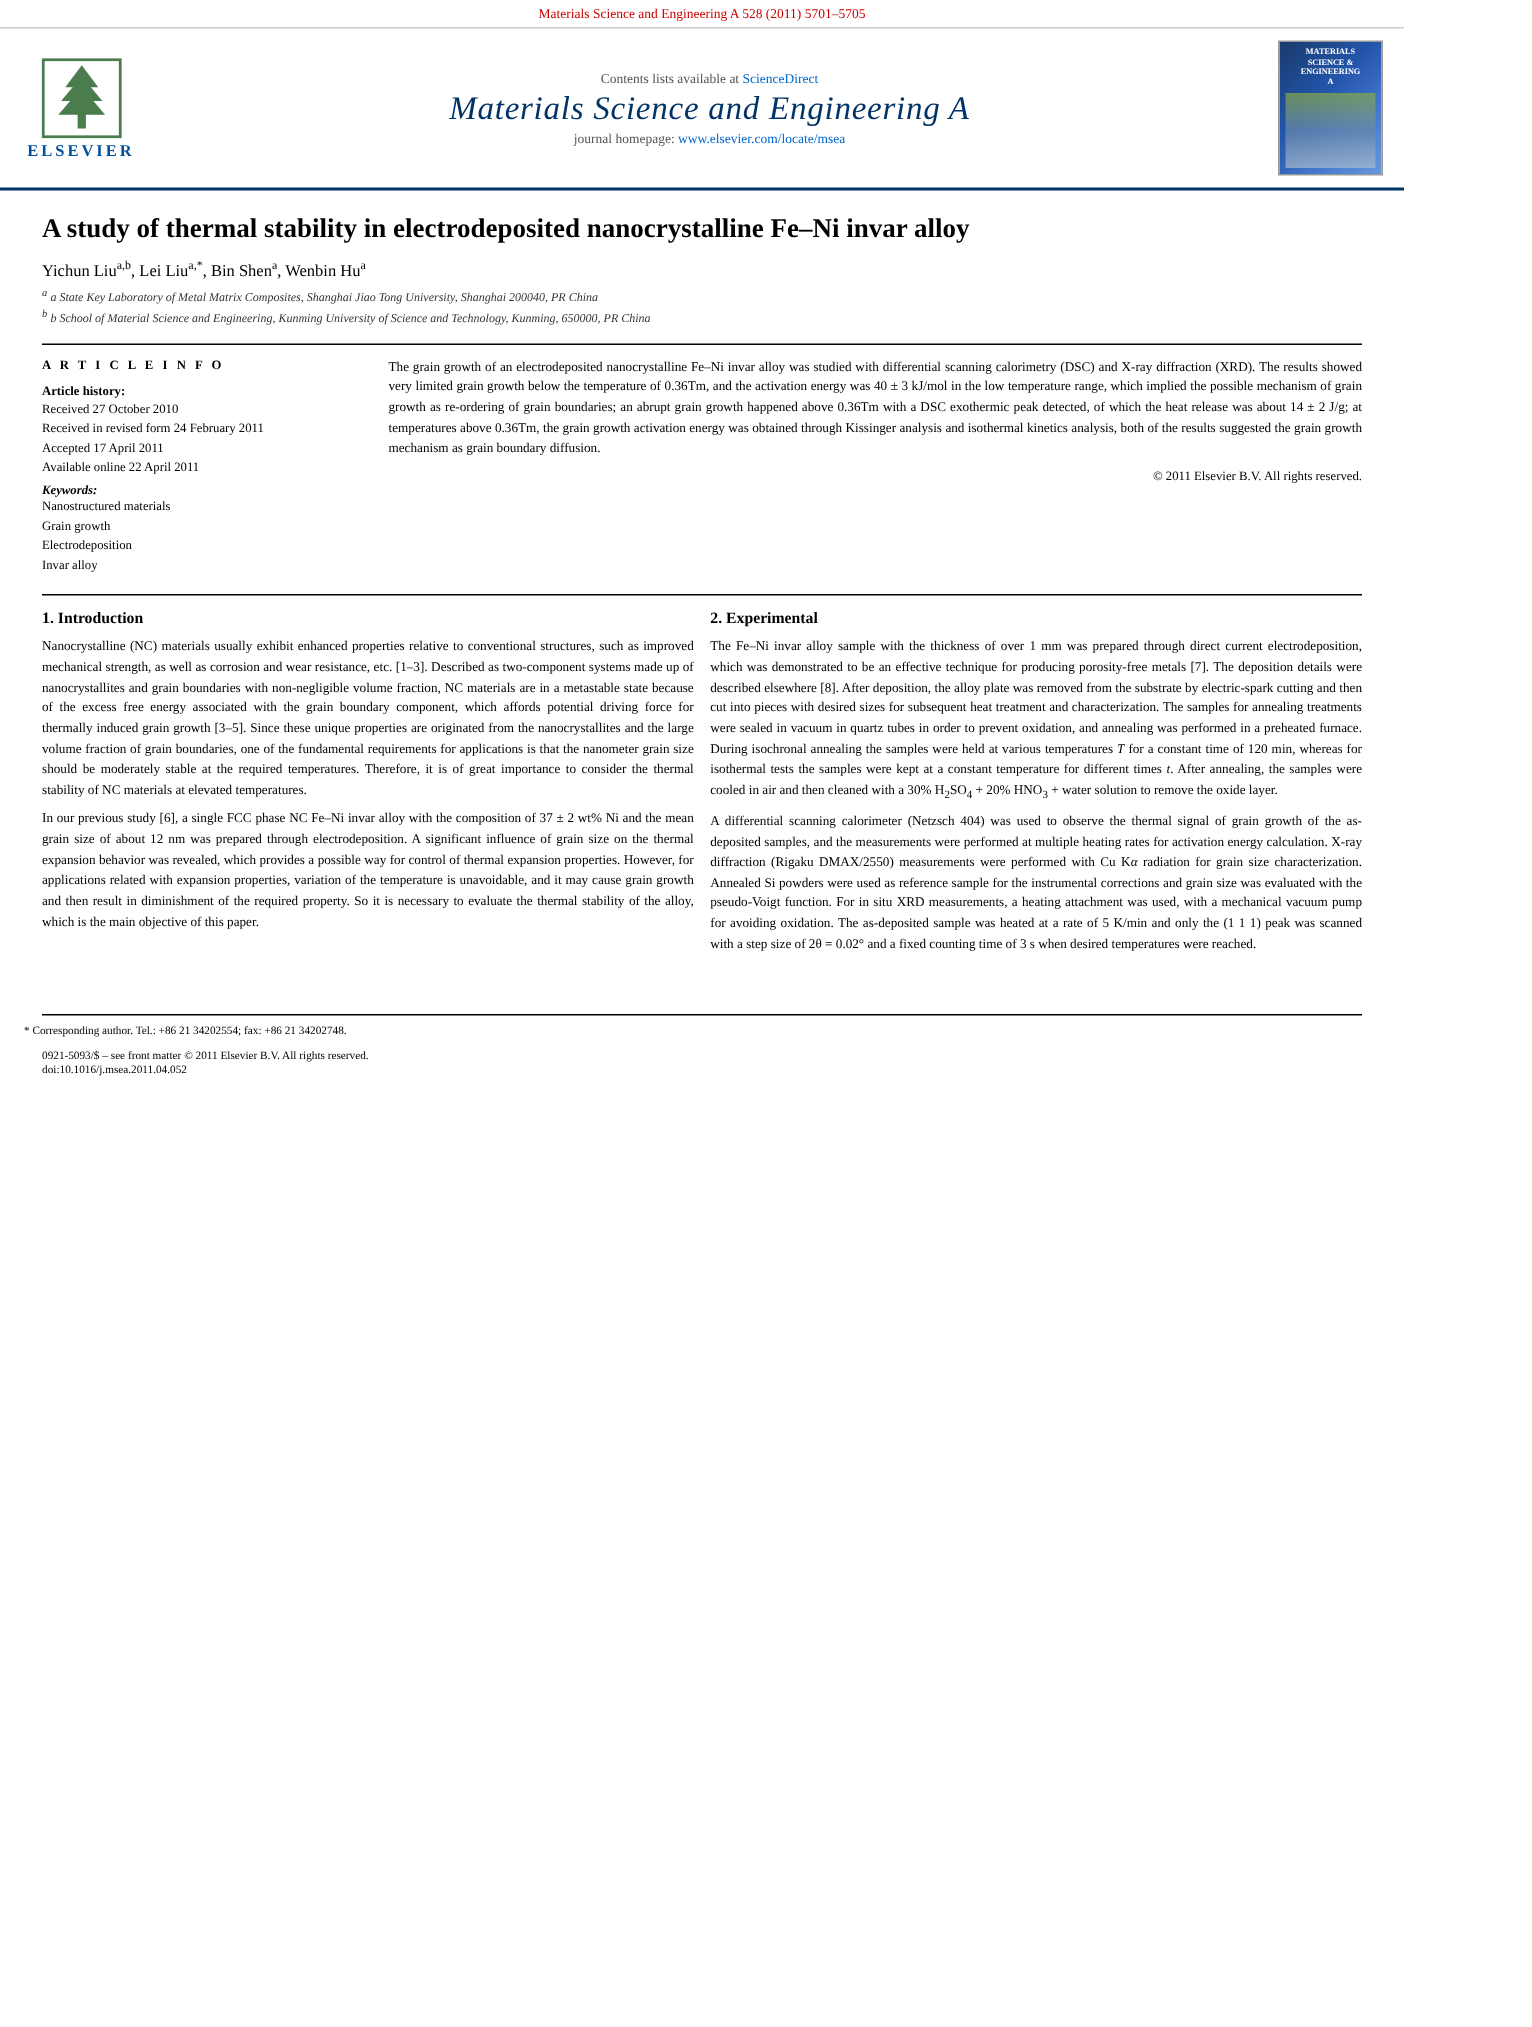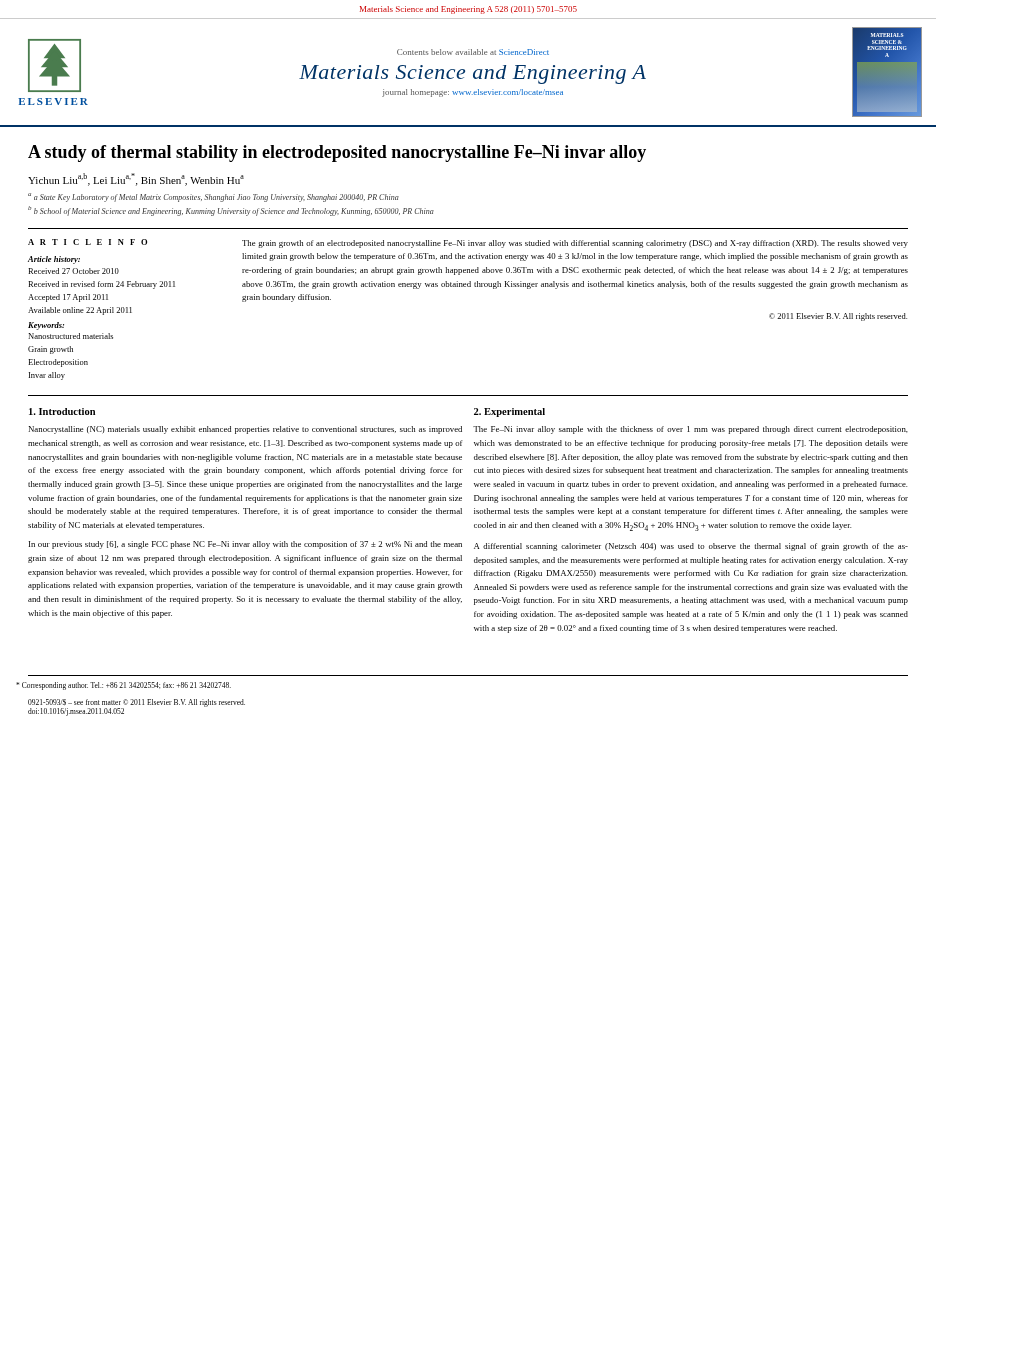--- a/index.html
+++ b/index.html
@@ -115,21 +115,21 @@
       font-size: 8.5px;
       font-style: italic;
       color: #333;
       margin-bottom: 2px;
     }
     .affil sup { font-size: 7px; }
 
     
     .two-col {
       display: flex;
-      gap: 14px;
+      gap: 31px;
       margin-top: 12px;
       border-top: 1.5px solid #000;
       padding-top: 8px;
     }
     .left-col {
       width: 200px;
       flex-shrink: 0;
     }
     .right-col {
       flex: 1;
@@ -141,21 +141,20 @@
       color: #000;
       margin-bottom: 6px;
       text-transform: uppercase;
     }
     .article-info-block {
       font-size: 8.5px;
       color: #000;
       line-height: 1.5;
     }
     .article-info-block .label {
-      font-style: italic;
       font-weight: bold;
       margin-top: 43px;
     }
     .keywords-label {
       font-style: italic;
       font-weight: bold;
       font-size: 8.5px;
       margin-top: 4px;
       display: block;
     }
@@ -264,21 +263,21 @@
         <polygon points="30,14 45,32 15,32" fill="#4a7c4e"></polygon>
         <polygon points="30,22 47,42 13,42" fill="#4a7c4e"></polygon>
 
         <rect x="2" y="2" width="56" height="56" fill="none" stroke="#4a7c4e" stroke-width="2"></rect>
       </svg>
       <span class="elsevier-text">ELSEVIER</span>
     </div>
 
     <div class="journal-title-block">
       <div class="sciencedirect-line">
-        <span>Contents below available at</span>
+        <span>Contents lists available at</span>
         <a href="#" style="color:#0066cc;">ScienceDirect</a>
       </div>
       <div class="journal-name">Materials Science and Engineering A</div>
       <div class="journal-homepage">
         <span>journal homepage:</span>
         <a href="#" style="color:#0066cc;">www.elsevier.com/locate/msea</a>
       </div>
     </div>
 
     <div class="journal-cover">

